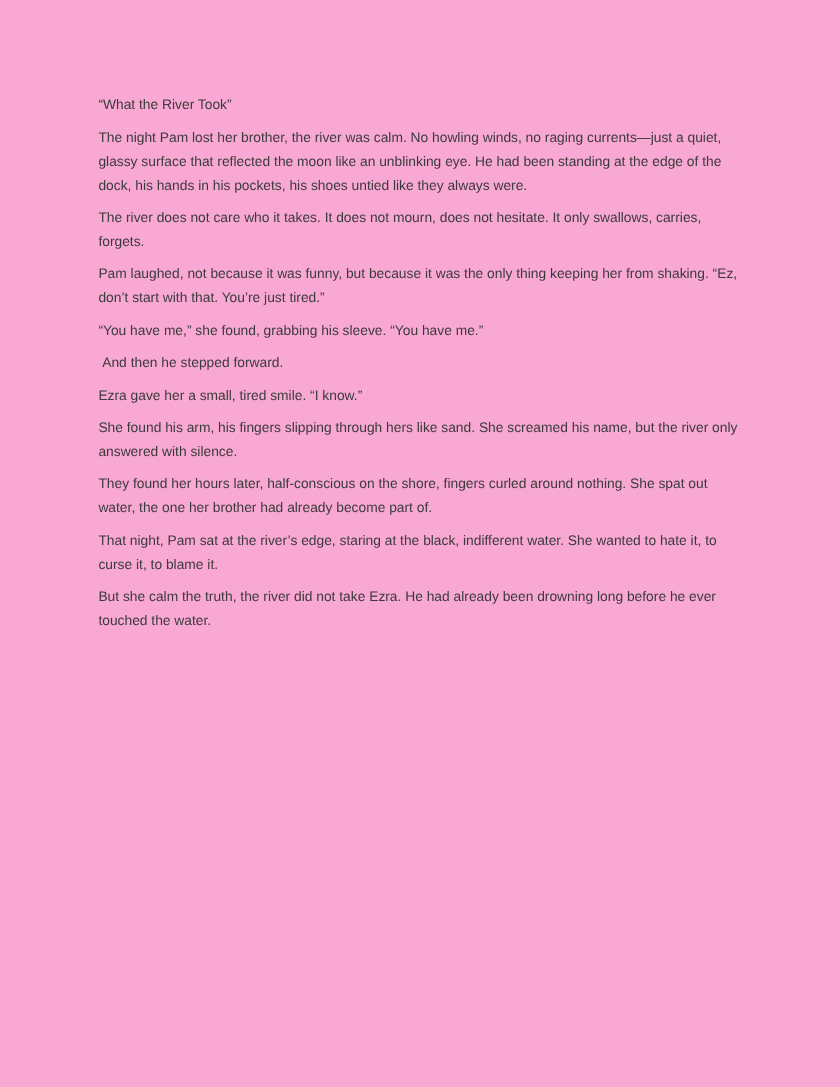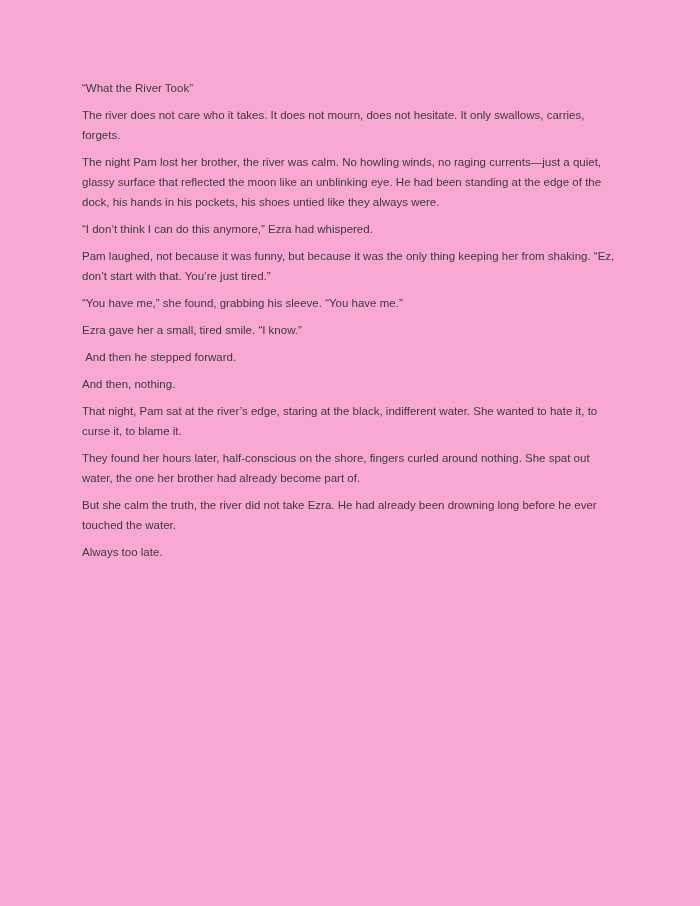--- a/index.html
+++ b/index.html
@@ -29,26 +29,24 @@
     margin: 0 0 7px 0;
     white-space: pre-wrap;
   }
 </style>
 </head>
 <body>
 
 <div class="page">
   <div class="story-title">“What the River Took”</div>
   <div class="story-body">
+      <p>The night Pam lost her brother, the river was calm. No howling winds, no raging currents—just a quiet, glassy surface that reflected the moon like an unblinking eye. He had been standing at the edge of the dock, his hands in his pockets, his shoes untied like they always were.</p>
       <p>The river does not care who it takes. It does not mourn, does not hesitate. It only swallows, carries, forgets.</p>
-      <p>The night Pam lost her brother, the river was calm. No howling winds, no raging currents—just a quiet, glassy surface that reflected the moon like an unblinking eye. He had been standing at the edge of the dock, his hands in his pockets, his shoes untied like they always were.</p>
-      <p>“I don’t think I can do this anymore,” Ezra had whispered.</p>
       <p>Pam laughed, not because it was funny, but because it was the only thing keeping her from shaking. “Ez, don’t start with that. You’re just tired.”</p>
       <p>“You have me,” she found, grabbing his sleeve. “You have me.”</p>
+      <p> And then he stepped forward.</p>
       <p>Ezra gave her a small, tired smile. “I know.”</p>
-      <p> And then he stepped forward.</p>
-      <p>And then, nothing.</p>
+      <p>She found his arm, his fingers slipping through hers like sand. She screamed his name, but the river only answered with silence.</p>
+      <p>They found her hours later, half-conscious on the shore, fingers curled around nothing. She spat out water, the one her brother had already become part of.</p>
       <p>That night, Pam sat at the river’s edge, staring at the black, indifferent water. She wanted to hate it, to curse it, to blame it.</p>
-      <p>They found her hours later, half-conscious on the shore, fingers curled around nothing. She spat out water, the one her brother had already become part of.</p>
       <p>But she calm the truth, the river did not take Ezra. He had already been drowning long before he ever touched the water.</p>
-      <p>Always too late.</p>
     </div>
 </div>
 
 </body></html>

